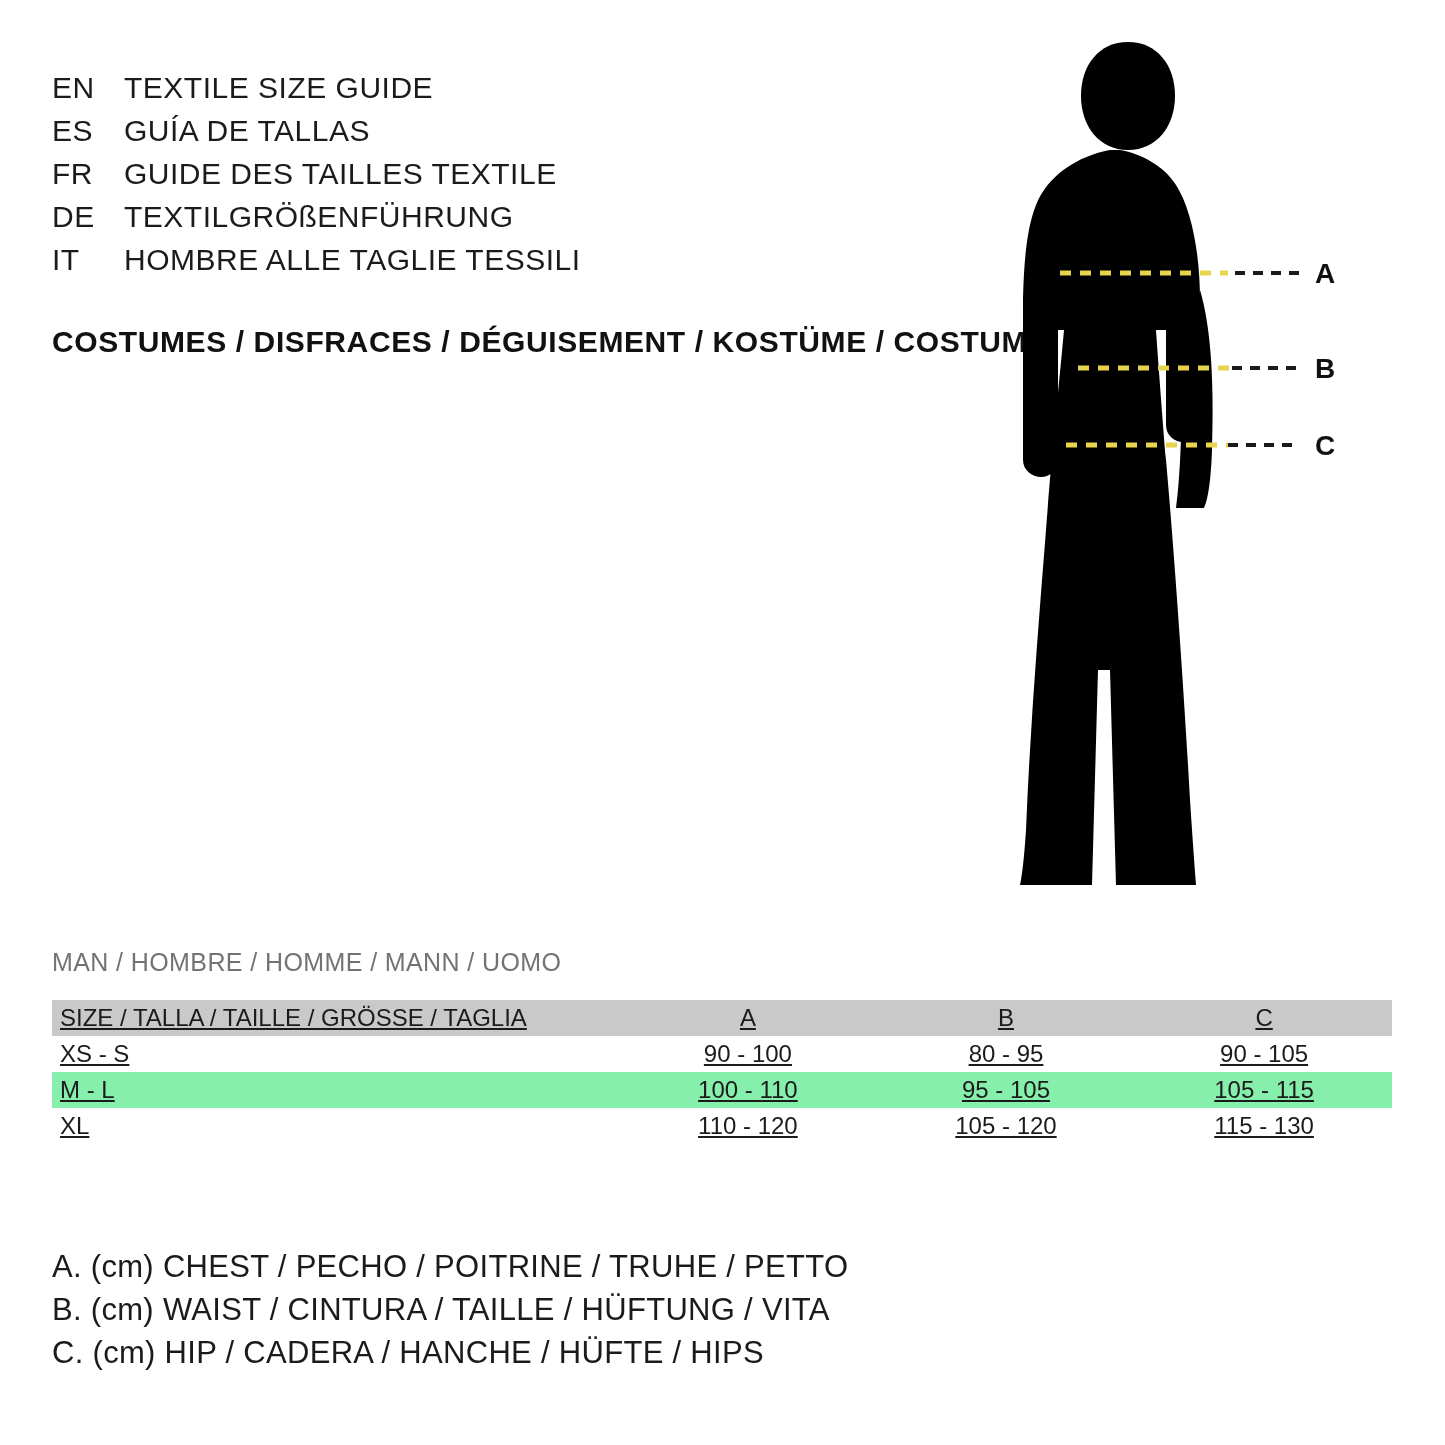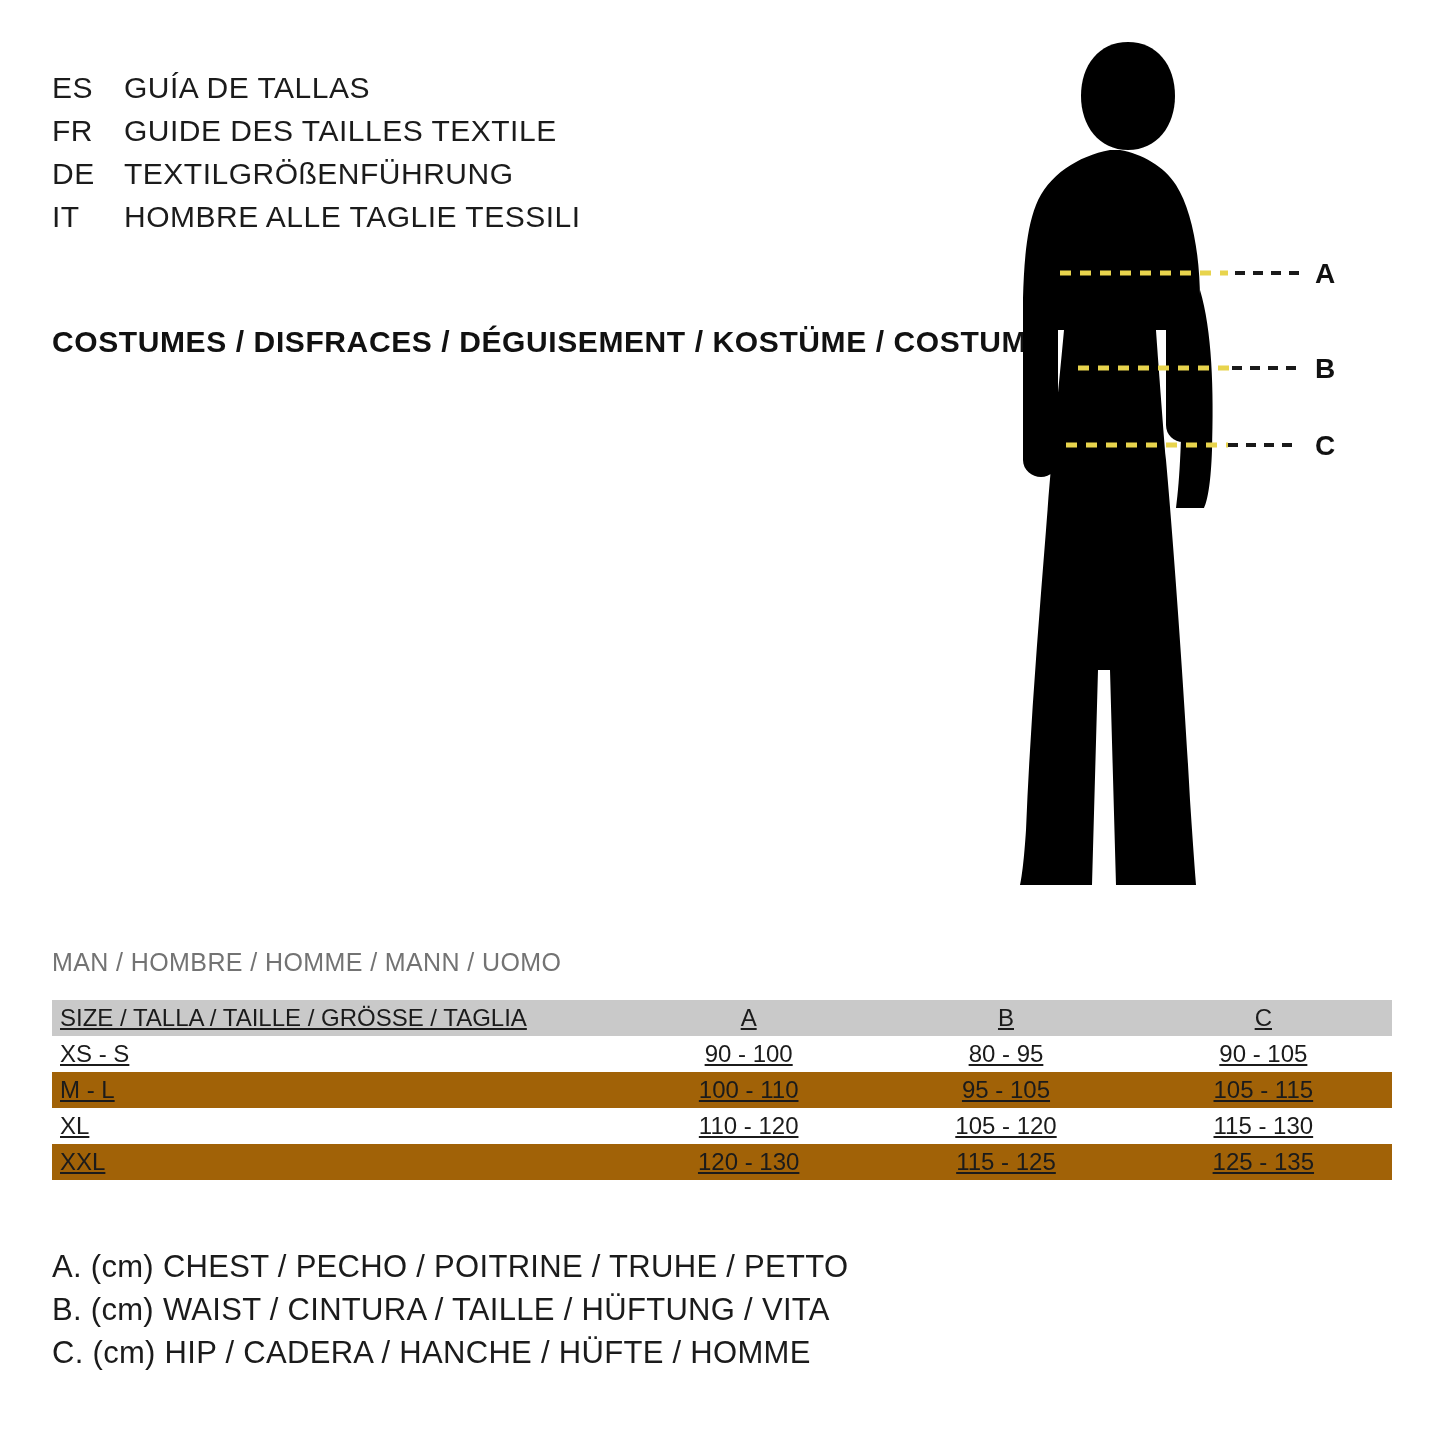--- a/index.html
+++ b/index.html
@@ -106,38 +106,42 @@
     width: 560px;
   }
   table.size-table thead tr {
     background: #c9c9c9;
   }
   table.size-table tbody tr.odd {
     background: #ffffff;
     margin-top: 6px;
   }
   table.size-table tbody tr.even {
-    background: #a16207;
+    background: #86efac;
   }
 
   
   .legend {
     position: absolute;
     left: 52px;
     top: 1245px;
     font-size: 31px;
     line-height: 43px;
     letter-spacing: 0.3px;
     color: #1b1b1b;
   }
 </style>
 </head>
 <body>
 
 <div class="lang-block">
+  <div class="lang-row">
+    <span class="lang-code">EN</span>
+    <span class="lang-text">TEXTILE SIZE GUIDE</span>
+  </div>
   <div class="lang-row">
     <span class="lang-code">ES</span>
     <span class="lang-text">GUÍA DE TALLAS</span>
   </div>
   <div class="lang-row">
     <span class="lang-code">FR</span>
     <span class="lang-text">GUIDE DES TAILLES TEXTILE</span>
   </div>
   <div class="lang-row">
     <span class="lang-code">DE</span>
@@ -227,26 +231,20 @@
       <td>100 - 110</td>
       <td>95 - 105</td>
       <td>105 - 115</td>
     </tr>
     <tr class="odd">
       <td class="label-col">XL</td>
       <td>110 - 120</td>
       <td>105 - 120</td>
       <td>115 - 130</td>
     </tr>
-    <tr class="even">
-      <td class="label-col">XXL</td>
-      <td>120 - 130</td>
-      <td>115 - 125</td>
-      <td>125 - 135</td>
-    </tr>
   </tbody>
 </table>
 
 <div class="legend">
   <div>A. (cm) CHEST / PECHO / POITRINE / TRUHE / PETTO</div>
   <div>B. (cm) WAIST / CINTURA / TAILLE / HÜFTUNG / VITA</div>
-  <div>C. (cm) HIP / CADERA / HANCHE / HÜFTE / HOMME</div>
+  <div>C. (cm) HIP / CADERA / HANCHE / HÜFTE / HIPS</div>
 </div>
 
 </body></html>

